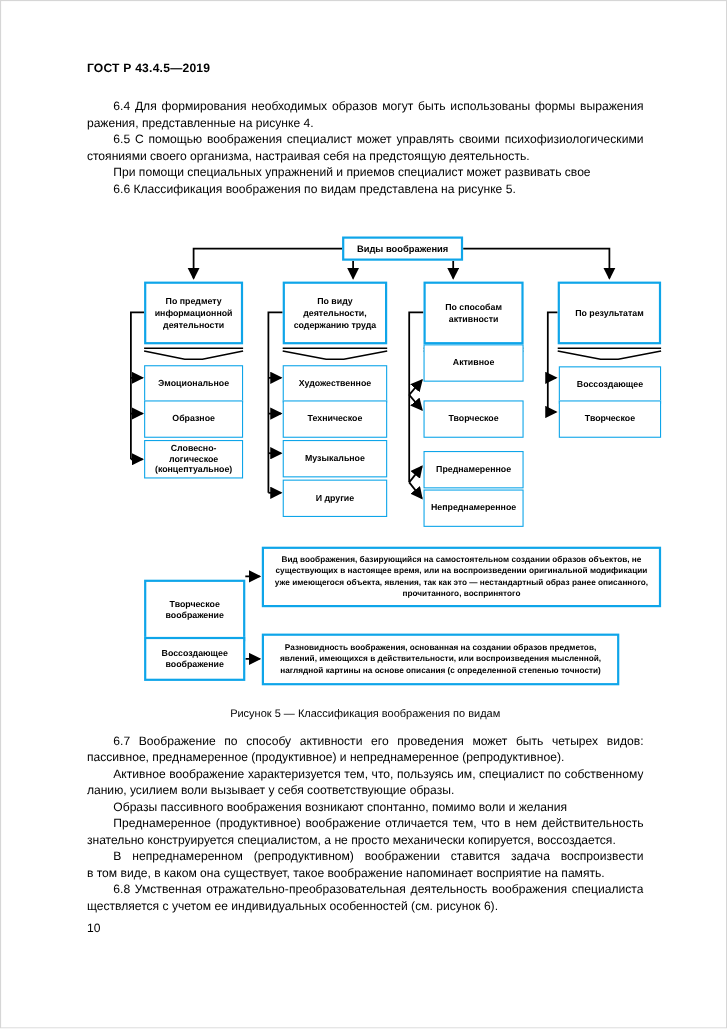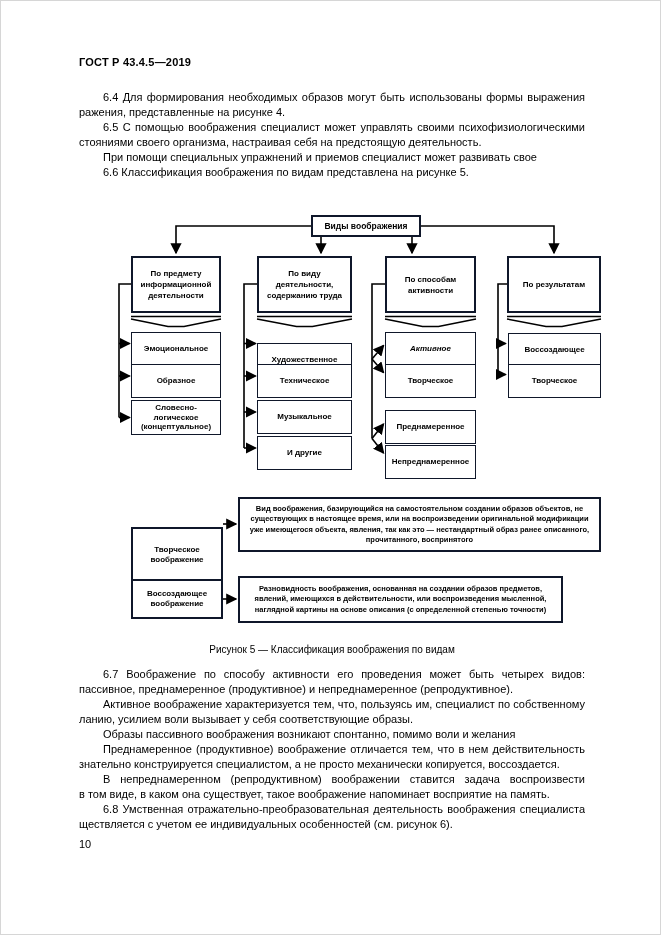--- a/index.html
+++ b/index.html
@@ -11,21 +11,21 @@
   .doc-header{position:absolute;left:78px;top:55px;font-size:11px;font-weight:bold;letter-spacing:.2px;}
   .textblock{position:absolute;left:78px;width:506px;font-size:11px;}
   .tline{height:15px;line-height:15px;overflow:hidden;}
   .ind{text-indent:24px;}
   .j{text-align:justify;text-align-last:justify;}
   .caption{position:absolute;left:78px;top:643px;width:506px;text-align:center;font-size:10px;}
   .pagenum{position:absolute;left:78px;top:837px;font-size:11px;}
   
   svg.wires{position:absolute;left:0;top:0;z-index:1;pointer-events:none;}
   .dbox{
-    position:absolute;box-sizing:border-box;border:2px solid #0f172a;background:#fff;
+    position:absolute;box-sizing:border-box;border:2px solid #0ea5e9;background:#fff;
     display:flex;align-items:center;justify-content:center;text-align:center;
     font-weight:bold;z-index:2;
   }
   .root{font-size:8.5px;line-height:10px;}
   .cat{font-size:8px;line-height:11px;padding:0 4px;}
   .sub{border-width:1.5px;font-size:8px;line-height:9.5px;padding:16px 2px;}
   .term{font-size:8px;line-height:10px;padding:0 6px;}
   .desc{font-size:7.5px;line-height:10.5px;padding:2px 7px;}
 </style>
 </head>
@@ -95,26 +95,26 @@
 
   <div class="dbox cat" style="left:130px;top:255px;width:90px;height:57px;">По предмету информационной деятельности</div>
   <div class="dbox cat" style="left:384px;top:255px;width:91px;height:57px;">По способам активности</div>
   <div class="dbox cat" style="left:256px;top:255px;width:95px;height:57px;">По виду деятельности, содержанию труда</div>
   <div class="dbox cat" style="left:506px;top:255px;width:94px;height:57px;">По результатам</div>
 
   <div class="dbox sub" style="left:130px;top:331px;width:90px;height:23px;">Эмоциональное</div>
   <div class="dbox sub" style="left:130px;top:363px;width:90px;height:24px;">Образное</div>
   <div class="dbox sub" style="left:130px;top:399px;width:90px;height:35px;">Словесно-логическое (концептуальное)</div>
 
-  <div class="dbox sub" style="left:256px;top:342px;width:95px;height:23px;">Художественное</div>
+  <div class="dbox sub" style="left:256px;top:331px;width:95px;height:23px;">Художественное</div>
   <div class="dbox sub" style="left:256px;top:363px;width:95px;height:24px;">Техническое</div>
   <div class="dbox sub" style="left:256px;top:399px;width:95px;height:24px;">Музыкальное</div>
   <div class="dbox sub" style="left:256px;top:435px;width:95px;height:24px;">И другие</div>
 
-  <div class="dbox sub" style="left:384px;top:331px;width:91px;height:21px;font-style:italic;">Активное</div>
+  <div class="dbox sub" style="left:384px;top:312px;width:91px;height:21px;">Активное</div>
   <div class="dbox sub" style="left:384px;top:363px;width:91px;height:21px;">Творческое</div>
   <div class="dbox sub" style="left:384px;top:409px;width:91px;height:22px;">Преднамеренное</div>
   <div class="dbox sub" style="left:384px;top:444px;width:91px;height:22px;">Непреднамеренное</div>
 
   <div class="dbox sub" style="left:507px;top:332px;width:93px;height:21px;">Воссоздающее</div>
   <div class="dbox sub" style="left:507px;top:363px;width:93px;height:21px;">Творческое</div>
 
   <div class="dbox term" style="left:130px;top:503px;width:92px;height:56px;margin-top:23px;">Творческое воображение</div>
   <div class="dbox desc" style="left:237px;top:496px;width:363px;height:55px;">Вид воображения, базирующийся на самостоятельном создании образов объектов, не существующих в настоящее время, или на воспроизведении оригинальной модификации уже имеющегося объекта, явления, так как это — нестандартный образ ранее описанного, прочитанного, воспринятого</div>
 

